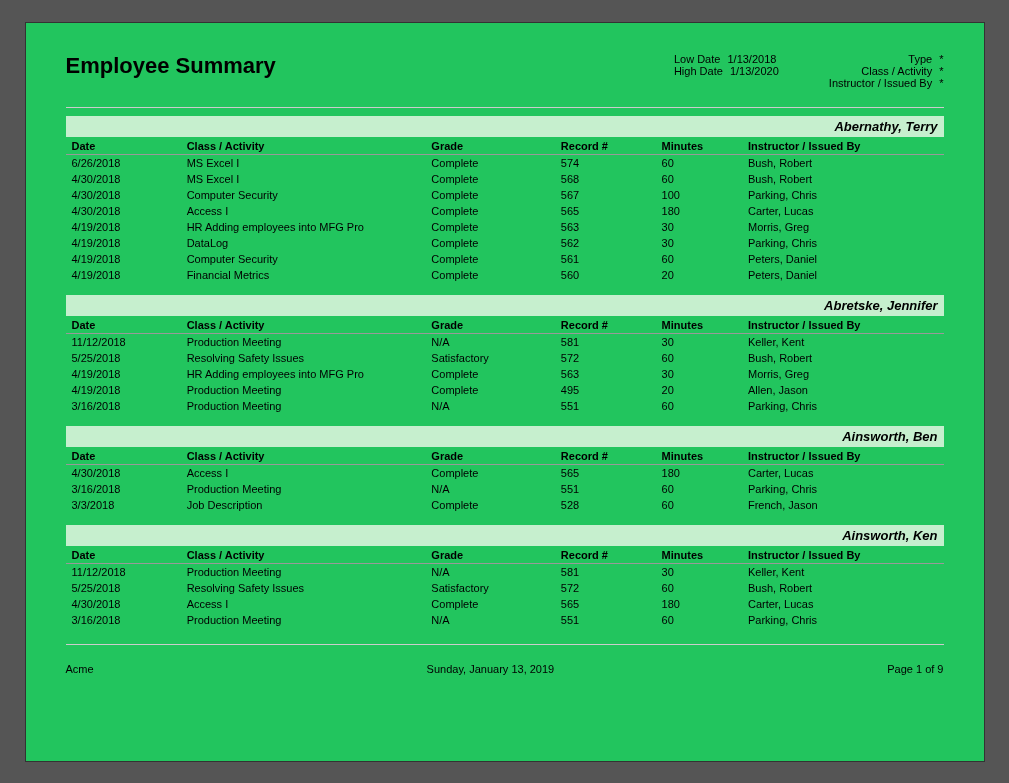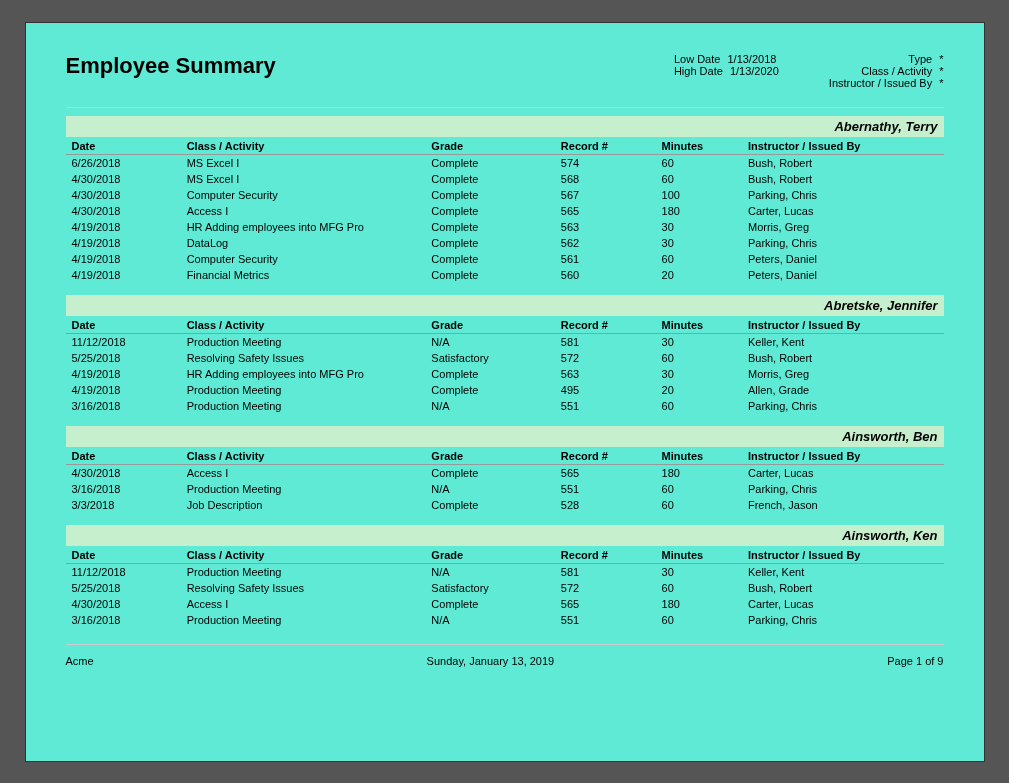--- a/index.html
+++ b/index.html
@@ -5,21 +5,21 @@
     * { margin: 0; padding: 0; box-sizing: border-box; }
     body {
       background: #555;
       display: flex;
       justify-content: center;
       align-items: center;
       min-height: 100vh;
       font-family: Arial, sans-serif;
     }
     .page {
-      background: #5eead4;
+      background: #22c55e;
       width: 960px;
       min-height: 740px;
       padding: 30px 40px 20px 40px;
       border: 1px solid #333;
       position: relative;
     }
     .header-area {
       display: flex;
       justify-content: space-between;
       align-items: flex-start;
@@ -70,21 +70,21 @@
       color: #000;
       font-size: 11px;
     }
     .data-table tbody tr:last-child td {
       padding-bottom: 4px;
     }
     .footer {
       display: flex;
       justify-content: space-between;
       border-top: 1px solid #ccc;
-      padding-top: 10px;
+      padding-top: 18px;
       margin-top: 14px;
       font-size: 11px;
       color: #000;
     }
     .col-date { width: 80px; }
     .col-class { width: 170px; }
     .col-grade { width: 90px; }
     .col-record { width: 70px; }
     .col-minutes { width: 60px; margin-top: 11px; }
     .col-instructor { width: 140px; }
@@ -244,21 +244,21 @@
         <td class="col-record">563</td>
         <td class="col-minutes">30</td>
         <td class="col-instructor">Morris, Greg</td>
       </tr>
             <tr>
         <td class="col-date">4/19/2018</td>
         <td class="col-class">Production Meeting</td>
         <td class="col-grade">Complete</td>
         <td class="col-record">495</td>
         <td class="col-minutes">20</td>
-        <td class="col-instructor">Allen, Grade</td>
+        <td class="col-instructor">Allen, Jason</td>
       </tr>
             <tr>
         <td class="col-date">3/16/2018</td>
         <td class="col-class">Production Meeting</td>
         <td class="col-grade">N/A</td>
         <td class="col-record">551</td>
         <td class="col-minutes">60</td>
         <td class="col-instructor">Parking, Chris</td>
       </tr>
           </tbody>

